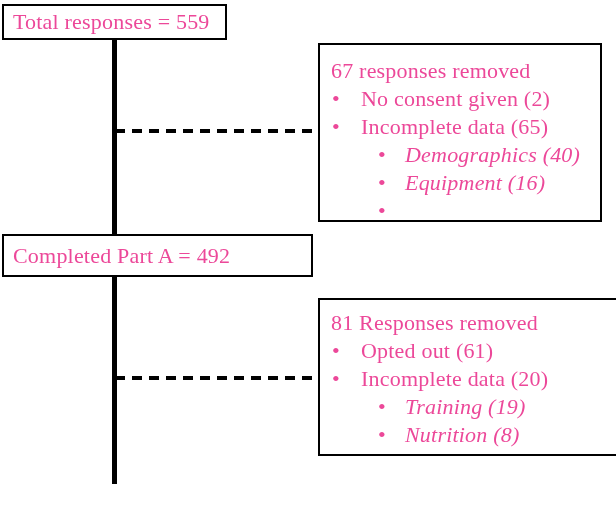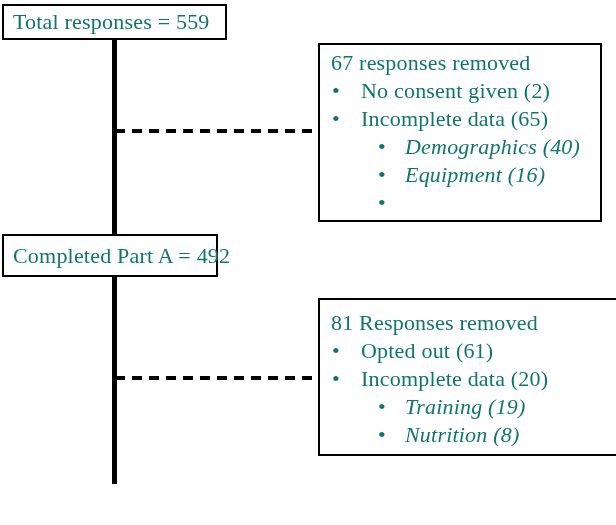--- a/index.html
+++ b/index.html
@@ -6,46 +6,46 @@
     margin: 0;
     padding: 0;
     background: #ffffff;
   }
   #canvas {
     position: relative;
     width: 616px;
     height: 525px;
     background: #ffffff;
     font-family: "Liberation Serif", "DejaVu Serif", serif;
-    color: #0f766e;
+    color: #ec4899;
     overflow: hidden;
   }
   .box {
     position: absolute;
     border: 2px solid #000000;
     background: #ffffff;
     box-sizing: border-box;
   }
   .main-box {
     display: flex;
     align-items: center;
     padding-left: 9px;
     font-size: 22px;
     letter-spacing: 0.2px;
     white-space: nowrap;
   }
   #box-total  { left: 2px;   top: 4px;   width: 225px; height: 36px; }
-  #box-parta  { left: 2px;   top: 234px; width: 216px; height: 43px; }
+  #box-parta  { left: 2px;   top: 234px; width: 311px; height: 43px; }
   #box-partb  { left: 2px;   top: 483px; width: 272px; height: 40px; }
 
   .side-box {
     font-size: 22px;
     letter-spacing: 0.2px;
   }
-  #box-removed1 { left: 318px; top: 43px;  width: 284px; height: 179px; padding-top: 4px; }
+  #box-removed1 { left: 318px; top: 43px;  width: 284px; height: 179px; padding-top: 12px; }
   #box-removed2 { left: 318px; top: 298px; width: 313px; height: 158px; padding-top: 9px; }
 
   .side-title {
     padding-left: 11px;
     line-height: 28px;
     white-space: nowrap;
   }
   .li {
     display: flex;
     line-height: 28px;

